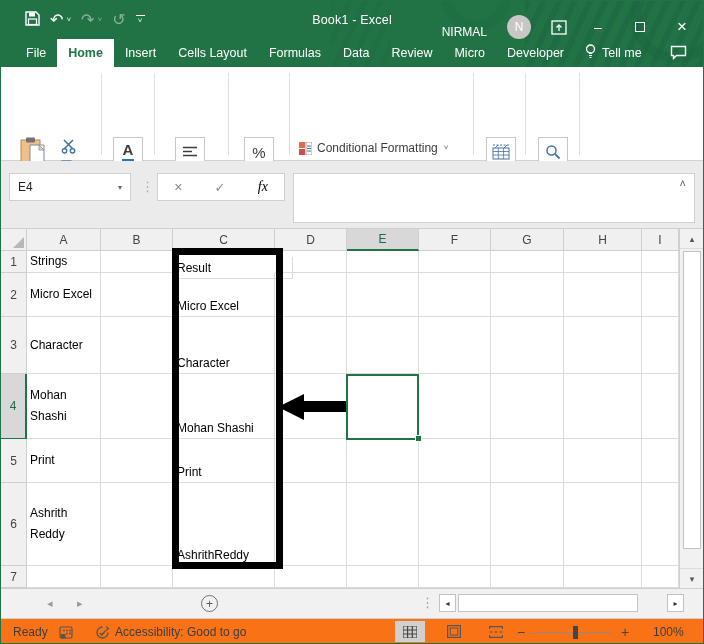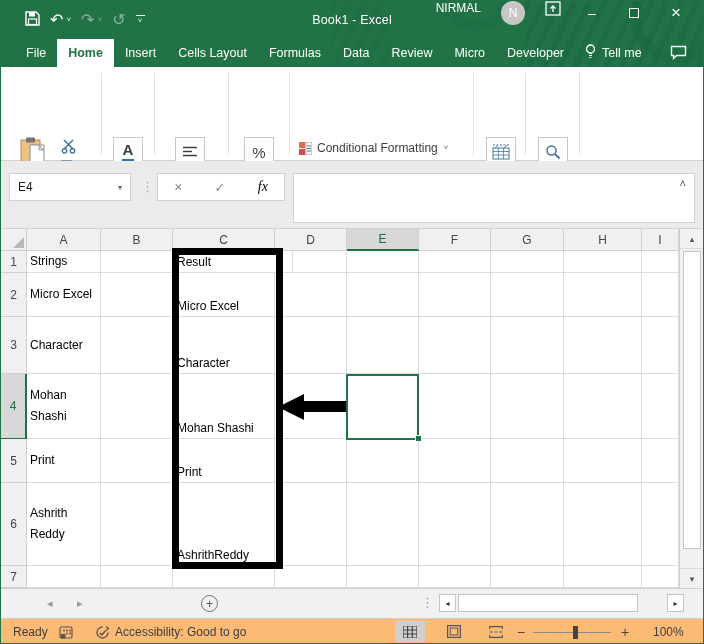--- a/index.html
+++ b/index.html
@@ -16,21 +16,21 @@
   #top-band { position:absolute; top:0; left:0; width:100%; height:66px; background:#217346; overflow:hidden; }
   .deco { position:absolute; opacity:.45; pointer-events:none; }
   .deco-stripes { width:180px; height:66px; background:repeating-linear-gradient(115deg, #1b6340 0 6px, transparent 6px 14px); }
   .deco-circle { border:10px solid #1b6340; border-radius:50%; }
   #titlebar { position:absolute; top:0; left:0; width:100%; height:38px; color:#fff; }
   .qat { position:absolute; top:0; height:38px; display:flex; align-items:center; color:#fff; }
   .qat-glyph { font-size:16px; line-height:1; }
   .dim { opacity:.45; }
   .chev-s { font-size:8px; color:#eaf2ec; line-height:1; }
   #title-text { position:absolute; left:0; right:0; top:0; height:38px; display:flex; align-items:center; justify-content:center; font-size:12.5px; letter-spacing:.2px; }
-  #tb-right { position:absolute; right:16px; top:0; height:38px; display:flex; align-items:flex-start; gap:20px; }
+  #tb-right { position:absolute; right:10px; top:0; height:38px; display:flex; align-items:flex-end; gap:20px; }
   #avatar { width:24px; height:24px; border-radius:50%; background:#c9c7c5; color:#fff; font-size:12px; display:flex; align-items:center; justify-content:center; }
   .winbtn { width:22px; height:24px; display:flex; align-items:center; justify-content:center; font-size:14px; color:#fff; }
   .max-box { width:10px; height:10px; border:1.5px solid #fff; display:inline-block; }
 
   #tabrow { position:absolute; top:38px; left:0; width:100%; height:28px; display:flex; align-items:stretch; padding-left:14px; color:#fff; }
   .rtab { padding:0 11px; font-size:12.5px; display:flex; align-items:center; white-space:nowrap; }
   .rtab.active { background:#ffffff; color:#217346; font-weight:bold; }
   #tellme { display:flex; align-items:center; gap:6px; padding:0 10px; font-size:12.5px; }
 
   
@@ -77,21 +77,21 @@
 
   
   #sheetbar { position:absolute; top:587px; left:0; width:100%; height:30px; background:#f1f1f1; border-top:1px solid #cfcfcf; }
   .navchev { position:absolute; top:8px; font-size:11px; color:#9a9a9a; }
   #sheet-tab { position:absolute; left:104px; top:0; width:64px; height:29px; background:#fff; border-left:1px solid #d0d0d0; border-right:1px solid #d0d0d0; border-bottom:3px solid #217346; display:flex; align-items:center; justify-content:center; font-size:12px; font-weight:bold; color:#217346; }
   #add-sheet { position:absolute; left:200px; top:6px; width:17px; height:17px; border:1.5px solid #717171; border-radius:50%; color:#555; font-size:12px; display:flex; align-items:center; justify-content:center; }
   .hscrollbtn { position:absolute; top:5px; width:17px; height:18px; background:#fff; border:1px solid #c3c3c3; display:flex; align-items:center; justify-content:center; font-size:8px; color:#333; }
   #hthumb { position:absolute; left:457px; top:5px; width:180px; height:18px; background:#fff; border:1px solid #c3c3c3; }
 
   
-  #statusbar { position:absolute; top:617px; left:0; width:100%; height:26px; background:#fdba74; border-top:1px solid #d0cece; font-size:12px; color:#3d3d3d; }
+  #statusbar { position:absolute; top:617px; left:0; width:100%; height:26px; background:#f97316; border-top:1px solid #d0cece; font-size:12px; color:#3d3d3d; }
   .sb-item { position:absolute; top:0; height:26px; display:flex; align-items:center; }
   .viewbtn { position:absolute; top:2px; width:30px; height:21px; display:flex; align-items:center; justify-content:center; }
   .viewbtn.active { background:#d2d0ce; }
   #zoom-track { position:absolute; left:532px; top:13px; width:78px; height:1px; background:#8a8a8a; }
   #zoom-thumb { position:absolute; left:572px; top:7px; width:5px; height:13px; background:#444; }
   .zoomsign { position:absolute; top:0; height:26px; display:flex; align-items:center; font-size:14px; color:#444; }
 </style>
 </head>
 <body>
 
@@ -334,21 +334,21 @@
       <div class="colhead" style="left: 172px; top: 0px; width: 102px; height: 22px;">C</div>
       <div class="colhead" style="left: 274px; top: 0px; width: 72px; height: 22px;">D</div>
       <div class="colhead sel" style="left: 346px; top: 0px; width: 72px; height: 22px;">E</div>
       <div class="colhead" style="left: 418px; top: 0px; width: 72px; height: 22px;">F</div>
       <div class="colhead" style="left: 490px; top: 0px; width: 73px; height: 22px;">G</div>
       <div class="colhead" style="left: 563px; top: 0px; width: 78px; height: 22px;">H</div>
       <div class="colhead" style="left: 641px; top: 0px; width: 37px; height: 22px;">I</div>
       <div class="rowhead" style="left: 0px; top: 22px; width: 26px; height: 22px;">1</div>
       <div class="cell colA" style="left: 26px; top: 22px; width: 74px; height: 22px;">Strings</div>
       <div class="cell" style="left: 100px; top: 22px; width: 72px; height: 22px;"></div>
-      <div class="cell colC" style="left: 172px; top: 22px; width: 120px; height: 22px;">Result</div>
+      <div class="cell colC" style="left: 172px; top: 28px; width: 120px; height: 22px;">Result</div>
       <div class="cell" style="left: 274px; top: 22px; width: 72px; height: 22px;"></div>
       <div class="cell" style="left: 346px; top: 22px; width: 72px; height: 22px;"></div>
       <div class="cell" style="left: 418px; top: 22px; width: 72px; height: 22px;"></div>
       <div class="cell" style="left: 490px; top: 22px; width: 73px; height: 22px;"></div>
       <div class="cell" style="left: 563px; top: 22px; width: 78px; height: 22px;"></div>
       <div class="cell" style="left: 641px; top: 22px; width: 37px; height: 22px;"></div>
       <div class="rowhead" style="left: 0px; top: 44px; width: 26px; height: 44px;">2</div>
       <div class="cell colA" style="left: 26px; top: 44px; width: 74px; height: 44px;">Micro Excel</div>
       <div class="cell" style="left: 100px; top: 44px; width: 72px; height: 44px;"></div>
       <div class="cell colC" style="left: 172px; top: 44px; width: 102px; height: 44px;">Micro Excel</div>

